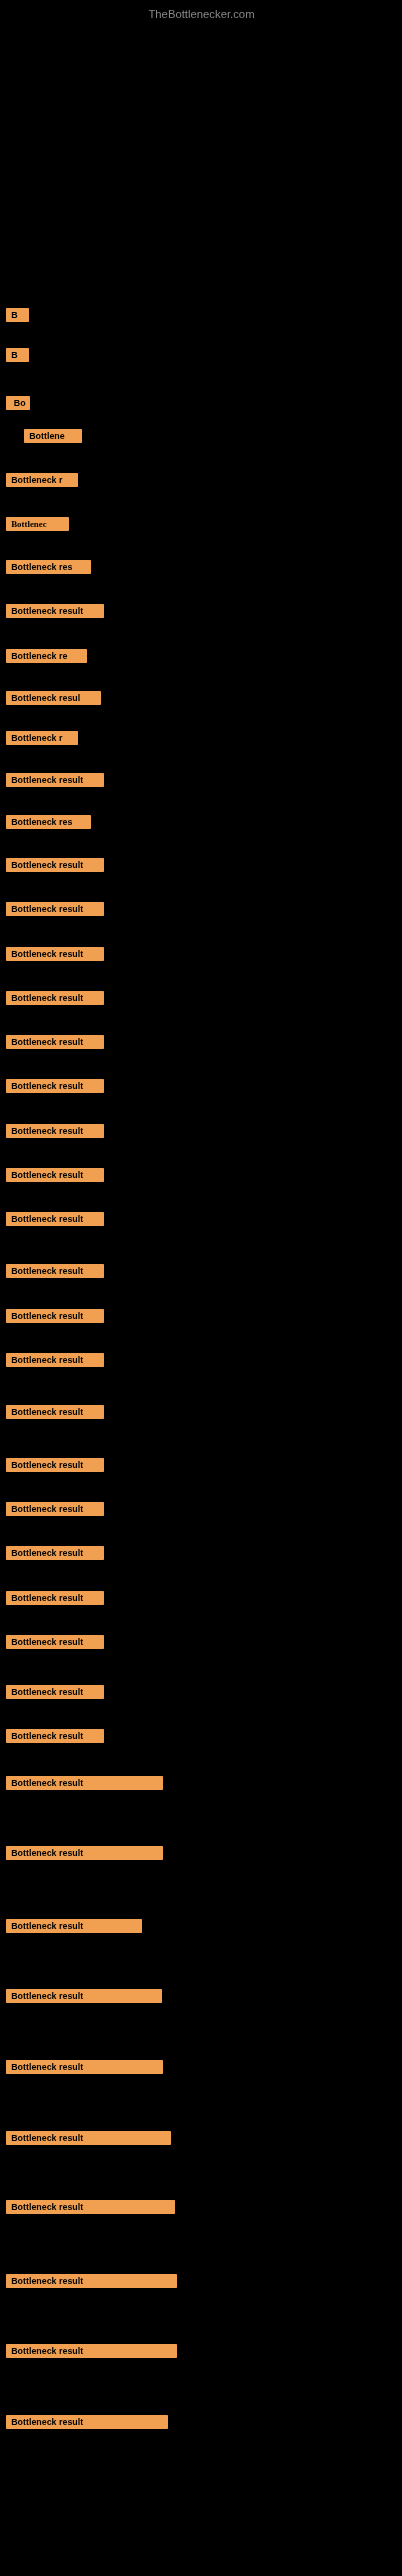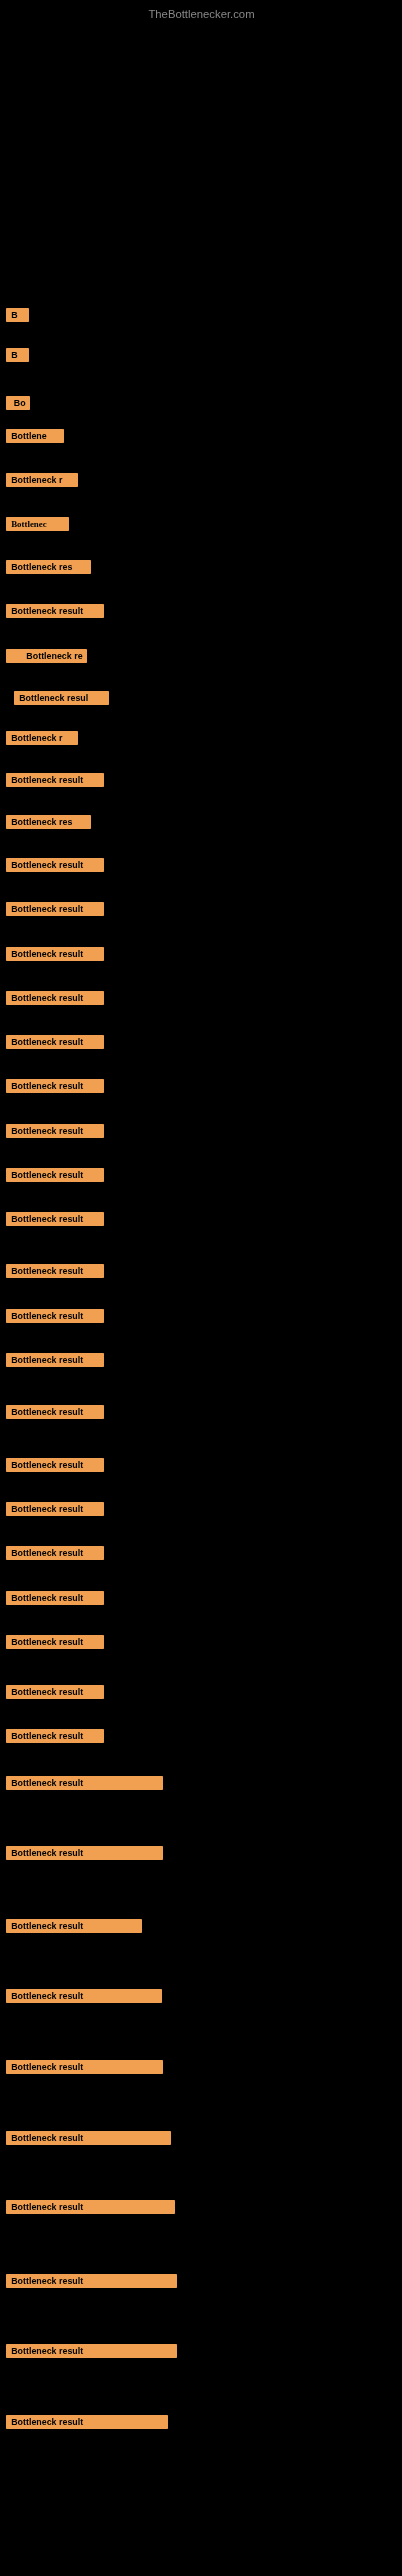--- a/index.html
+++ b/index.html
@@ -42,27 +42,27 @@
 <body>
 
 <div class="site-title">TheBottlenecker.com</div>
 
 <div class="chart-area"></div>
 
 <div style="position:relative; width:100%; height:2174px;">
 <div style="position: absolute; top: 24px; left: 6.4px;"><span class="bottleneck-label" style="min-width: 22.5px;">B</span></div>
     <div style="position: absolute; top: 64px; left: 6.4px;"><span class="bottleneck-label" style="min-width: 22.5px;">B</span></div>
     <div style="position: absolute; top: 112px; left: 6.4px; text-align: right;"><span class="bottleneck-label" style="min-width: 24px;">Bo</span></div>
-    <div style="position: absolute; top: 145px; left: 6.4px;"><span class="bottleneck-label" style="min-width: 58px;">Bottlene</span></div>
+    <div style="position: absolute; top: 145px; left: 6.4px;"><span class="bottleneck-label" style="min-width: 58px; margin-left: 18px;">Bottlene</span></div>
     <div style="position: absolute; top: 189px; left: 6.4px;"><span class="bottleneck-label" style="min-width: 72px;">Bottleneck r</span></div>
     <div style="position: absolute; top: 233px; left: 6.4px;"><span class="bottleneck-label" style="min-width: 63px; font-family: Liberation Serif, serif;">Bottlenec</span></div>
     <div style="position: absolute; top: 276px; left: 6.4px;"><span class="bottleneck-label" style="min-width: 85px;">Bottleneck res</span></div>
     <div style="position: absolute; top: 320px; left: 6.4px;"><span class="bottleneck-label" style="min-width: 98px;">Bottleneck result</span></div>
-    <div style="position: absolute; top: 365px; left: 6.4px;"><span class="bottleneck-label" style="min-width: 81px; text-align: right;">Bottleneck re</span></div>
-    <div style="position: absolute; top: 407px; left: 6.4px; margin-left: 8px;"><span class="bottleneck-label" style="min-width: 95px;">Bottleneck resul</span></div>
+    <div style="position: absolute; top: 365px; left: 6.4px;"><span class="bottleneck-label" style="min-width: 81px;">Bottleneck re</span></div>
+    <div style="position: absolute; top: 407px; left: 6.4px;"><span class="bottleneck-label" style="min-width: 95px;">Bottleneck resul</span></div>
     <div style="position: absolute; top: 447px; left: 6.4px;"><span class="bottleneck-label" style="min-width: 72px;">Bottleneck r</span></div>
     <div style="position: absolute; top: 489px; left: 6.4px;"><span class="bottleneck-label" style="min-width: 98px;">Bottleneck result</span></div>
     <div style="position: absolute; top: 531px; left: 6.4px;"><span class="bottleneck-label" style="min-width: 85px;">Bottleneck res</span></div>
     <div style="position: absolute; top: 574px; left: 6.4px;"><span class="bottleneck-label" style="min-width: 98px;">Bottleneck result</span></div>
     <div style="position: absolute; top: 618px; left: 6.4px;"><span class="bottleneck-label" style="min-width: 98px;">Bottleneck result</span></div>
     <div style="position: absolute; top: 663px; left: 6.4px;"><span class="bottleneck-label" style="min-width: 98px;">Bottleneck result</span></div>
     <div style="position: absolute; top: 707px; left: 6.4px;"><span class="bottleneck-label" style="min-width: 98px;">Bottleneck result</span></div>
     <div style="position: absolute; top: 751px; left: 6.4px;"><span class="bottleneck-label" style="min-width: 98px;">Bottleneck result</span></div>
     <div style="position: absolute; top: 795px; left: 6.4px;"><span class="bottleneck-label" style="min-width: 98px;">Bottleneck result</span></div>
     <div style="position: absolute; top: 840px; left: 6.4px;"><span class="bottleneck-label" style="min-width: 98px;">Bottleneck result</span></div>

